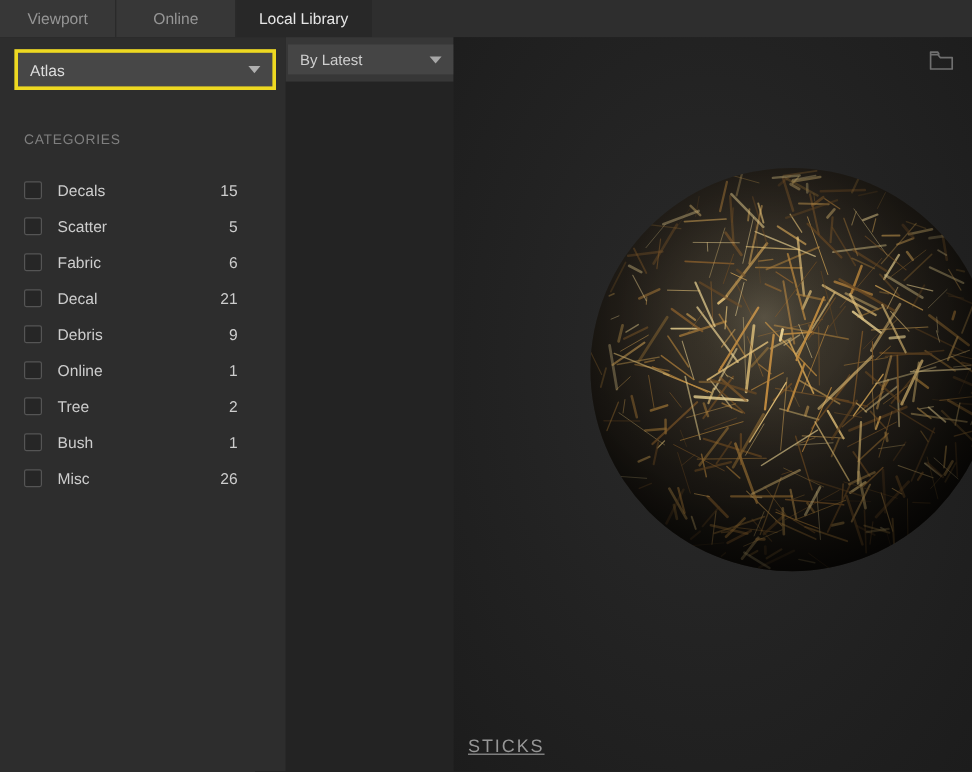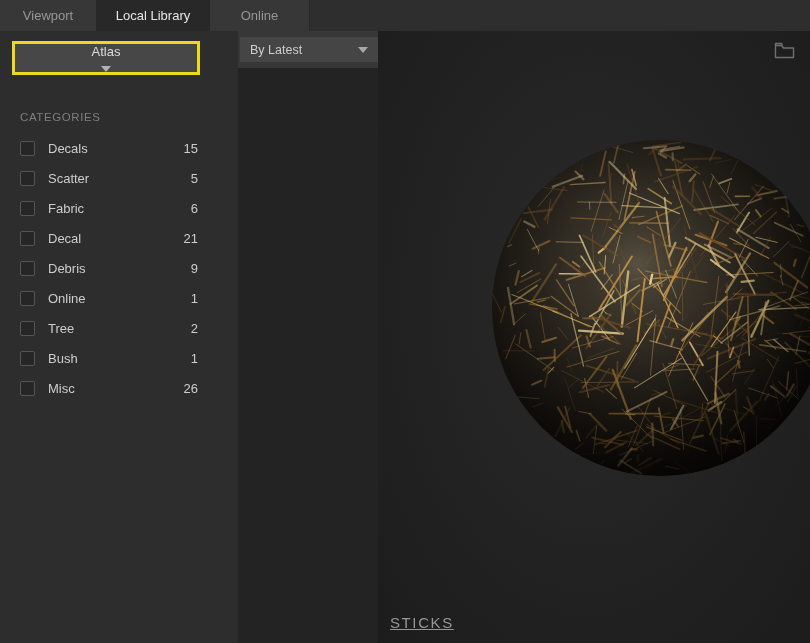--- a/index.html
+++ b/index.html
@@ -64,47 +64,46 @@
     border: none;
     outline: none;
     color: #e2e2e2;
     font-size: 13px;
     font-family: "Liberation Sans", sans-serif;
   }
   .search-icon svg { display: block; }
 
   .atlas-dropdown {
     margin: 10px 10px 0 12px;
-    width: 188px;
+    width: 218px;
     height: 34px;
     background: #474747;
     border: 3px solid #eed921;
     display: flex;
     align-items: center;
     justify-content: space-between;
-    padding: 0 24px;
+    padding: 0 10px;
     font-size: 13px;
     color: #dcdcdc;
     cursor: pointer;
-    flex-direction: column;
   }
   .chevron {
     width: 0; height: 0;
     border-left: 5px solid transparent;
     border-right: 5px solid transparent;
     border-top: 6px solid #b0b0b0;
   }
 
   .cat-header {
     margin: 36px 0 0 20px;
     font-size: 11.5px;
     letter-spacing: 0.6px;
     color: #7f7f7f;
   }
-  .cat-list { margin-top: 10px; }
+  .cat-list { margin-top: 20px; }
   .cat-row {
     height: 30px;
     display: flex;
     align-items: center;
     padding: 0 40px 0 20px;
     cursor: pointer;
   }
   .checkbox {
     width: 15px; height: 15px;
     background: #262626;
@@ -177,22 +176,22 @@
     top: 107px;
     width: 340px;
     height: 340px;
   }
 </style>
 </head>
 <body>
 
 <div class="tabbar">
   <div class="tab t-viewport">Viewport</div>
+  <div class="tab t-online">Online</div>
   <div class="tab t-library active">Local Library</div>
-  <div class="tab t-online">Online</div>
 </div>
 
 <div class="content">
 
   <aside class="sidebar">
 
     <div class="atlas-dropdown">
       <span>Atlas</span>
       <span class="chevron"></span>
     </div>

